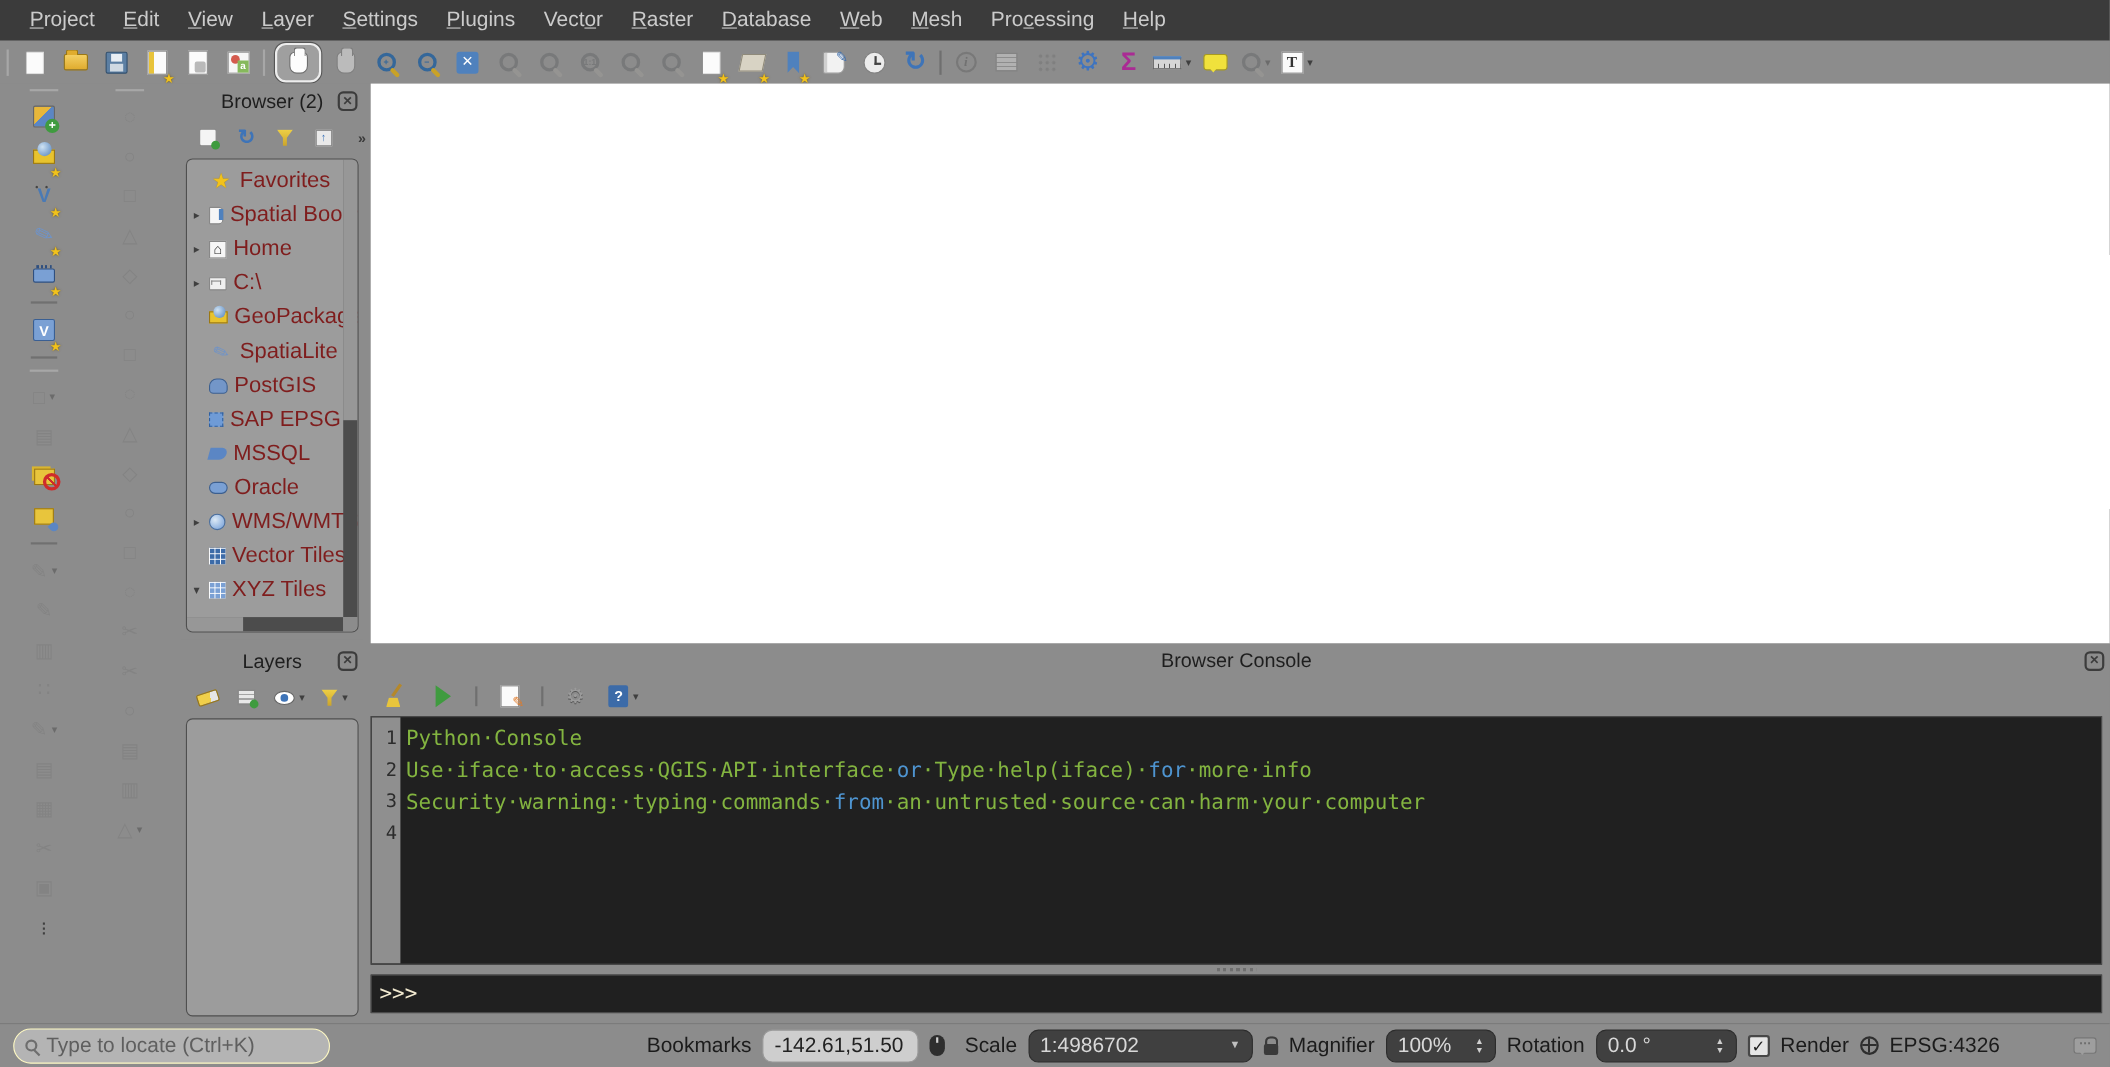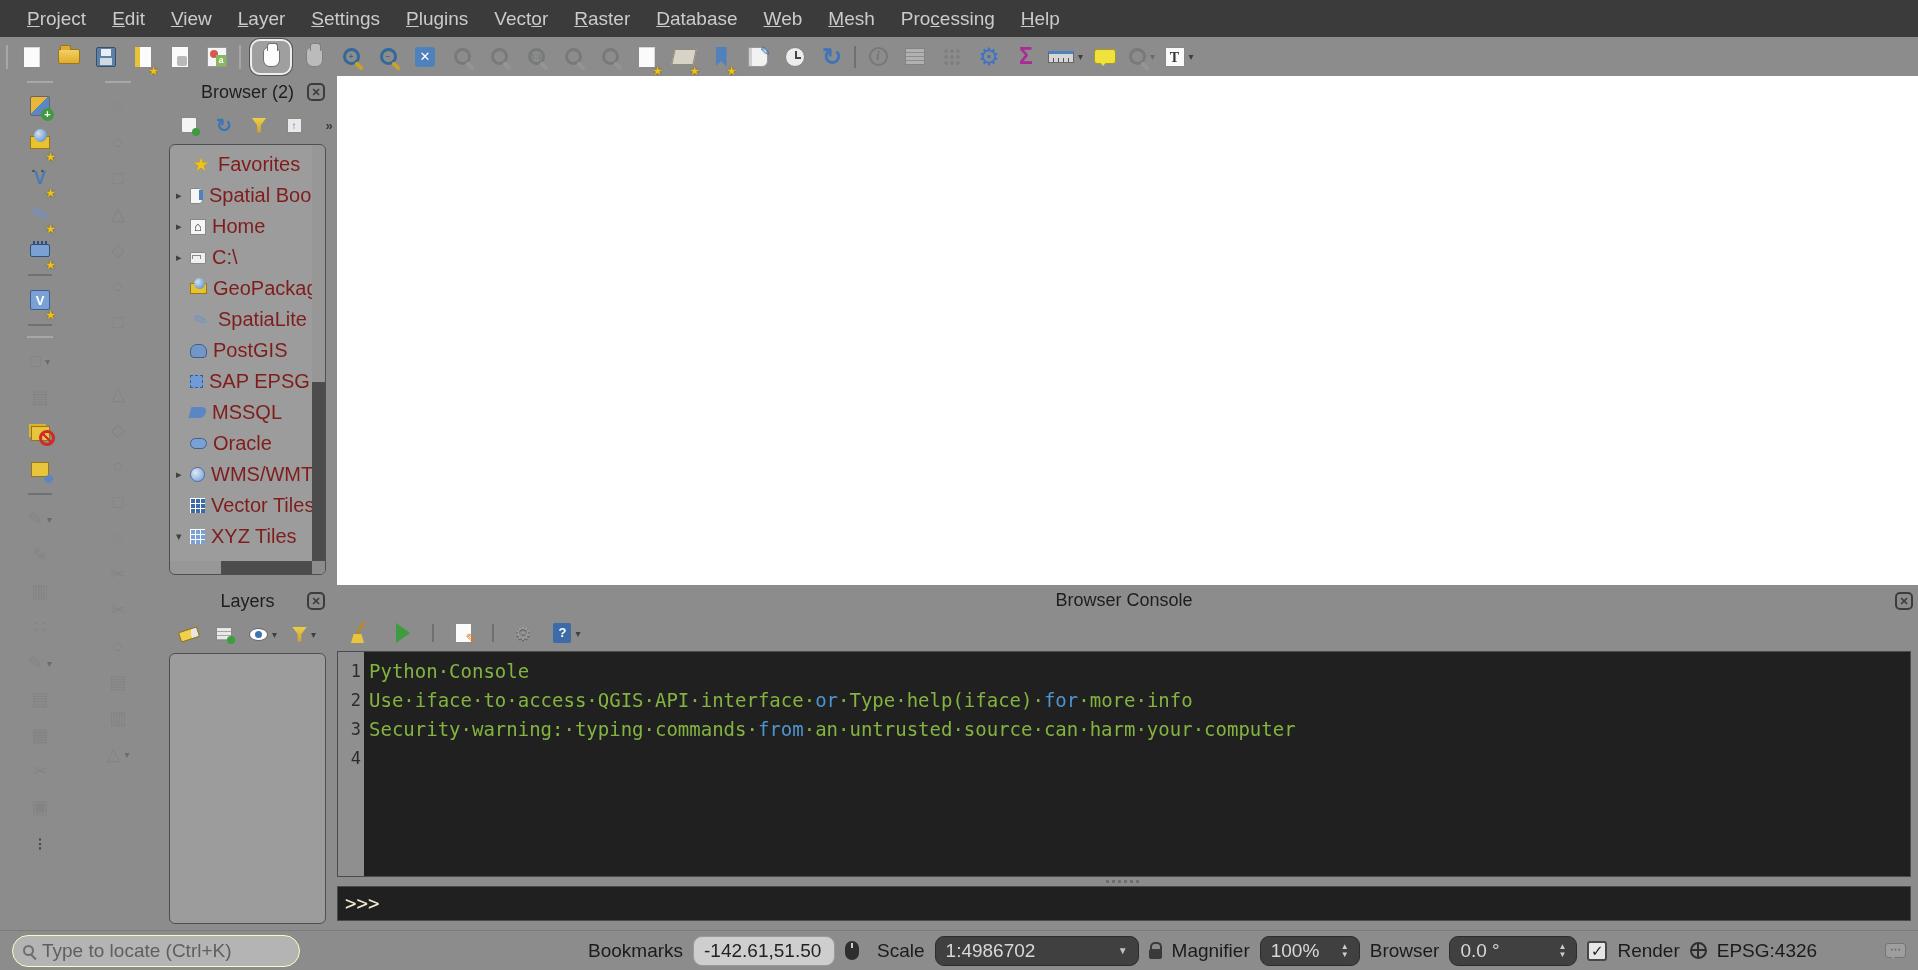--- a/index.html
+++ b/index.html
@@ -629,21 +629,21 @@
   </div>
   <span class="ic-lock"></span>
   <span class="slabel">Magnifier</span>
   <div class="darkbox spin" style="width:100px">
     <span style="flex:1">100%</span>
     <span class="arr">
         <i>▲</i>
         <i>▼</i>
       </span>
   </div>
-  <span class="slabel">Browser</span>
+  <span class="slabel">Rotation</span>
   <div class="darkbox spin" style="width:128px">
     <span style="flex:1">0.0 °</span>
     <span class="arr">
         <i>▲</i>
         <i>▼</i>
       </span>
   </div>
   <span class="cb" id="rendercb">✓</span>
   <span class="slabel">Render</span>
   <span class="ic-crs"></span>

